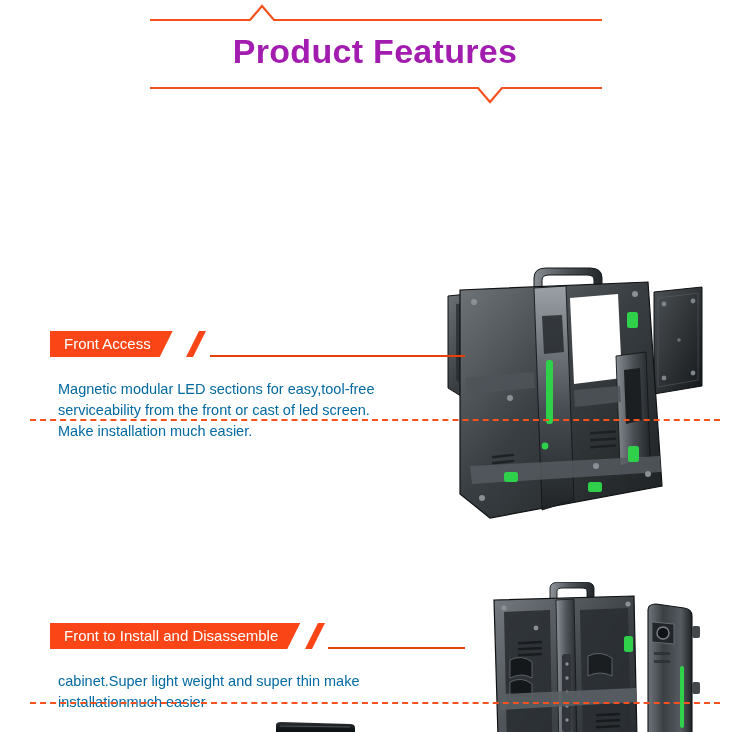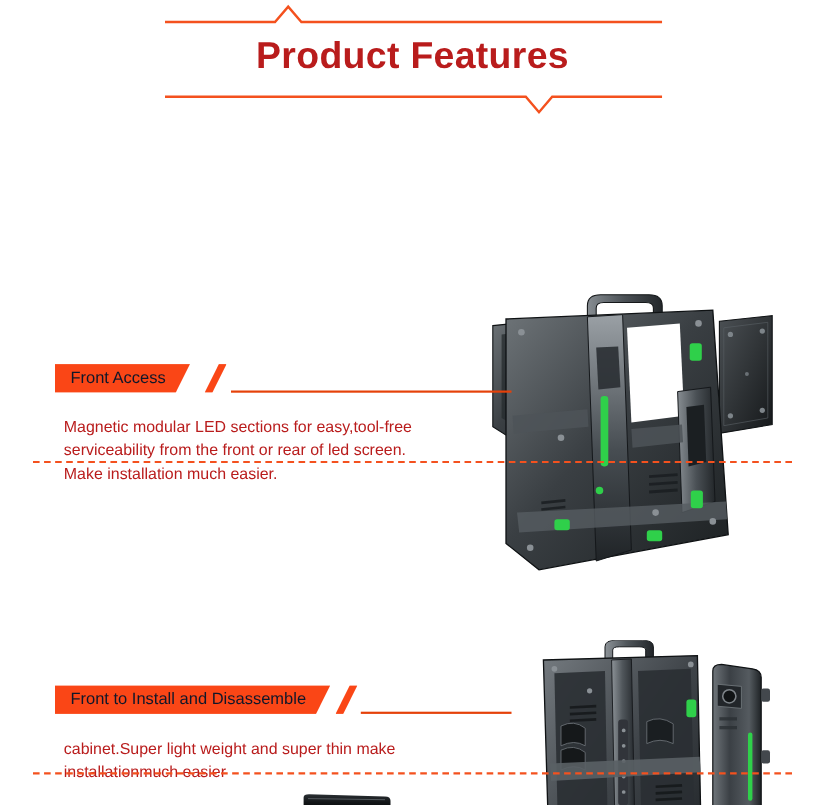--- a/index.html
+++ b/index.html
@@ -31,21 +31,21 @@
   .header-rule svg { display: block; width: 100%; height: 100%; }
 
   .page-title {
     position: absolute;
     top: 22px;
     left: 0;
     width: 750px;
     text-align: center;
     font-size: 34px;
     font-weight: bold;
-    color: #b91c1c;
+    color: #a21caf;
     letter-spacing: 0.3px;
     line-height: 58px;
   }
 
   
   .feature-section {
     position: relative;
     width: 750px;
   }
 
@@ -60,21 +60,21 @@
     position: relative;
     height: 26px;
   }
 
   .label-banner {
     position: absolute;
     left: 0;
     top: 0;
     height: 26px;
     background: #FA4616;
-    color: #0f172a;
+    color: #ffffff;
     font-size: 15px;
     line-height: 26px;
     padding: 0 22px 0 14px;
     white-space: nowrap;
     -webkit-clip-path: polygon(0 0, 100% 0, calc(100% - 13px) 100%, 0 100%);
     clip-path: polygon(0 0, 100% 0, calc(100% - 13px) 100%, 0 100%);
   }
 
   .label-dart {
     position: absolute;
@@ -90,21 +90,21 @@
     position: absolute;
     height: 2px;
     background: #E54109;
     top: 24px;
   }
 
   .section-body {
     margin-top: 22px;
     font-size: 14.5px;
     line-height: 21px;
-    color: #b91c1c;
+    color: #0369a1;
     padding-left: 8px;
   }
   .section-body div { white-space: nowrap; }
 
   
   .divider {
     position: absolute;
     left: 30px;
     width: 690px;
     height: 0;
@@ -227,21 +227,21 @@
   </div>
 
   <div class="section-text-col" style="top:211px;">
     <div class="label-row">
       <span class="label-banner">Front Access</span>
       <span class="label-dart" style="left:136px;"></span>
       <span class="label-line" style="left:160px; width:255px;"></span>
     </div>
     <div class="section-body">
       <div>Magnetic modular LED sections for easy,tool-free</div>
-      <div>serviceability from the front or rear of led screen.</div>
+      <div>serviceability from the front or cast of led screen.</div>
       <div>Make installation much easier.</div>
     </div>
   </div>
 </div>
 
 <div class="divider" style="top:419px;"></div>
 
 <div class="feature-section">
 
   <div class="product-image" style="left:488px; top:462px;">

